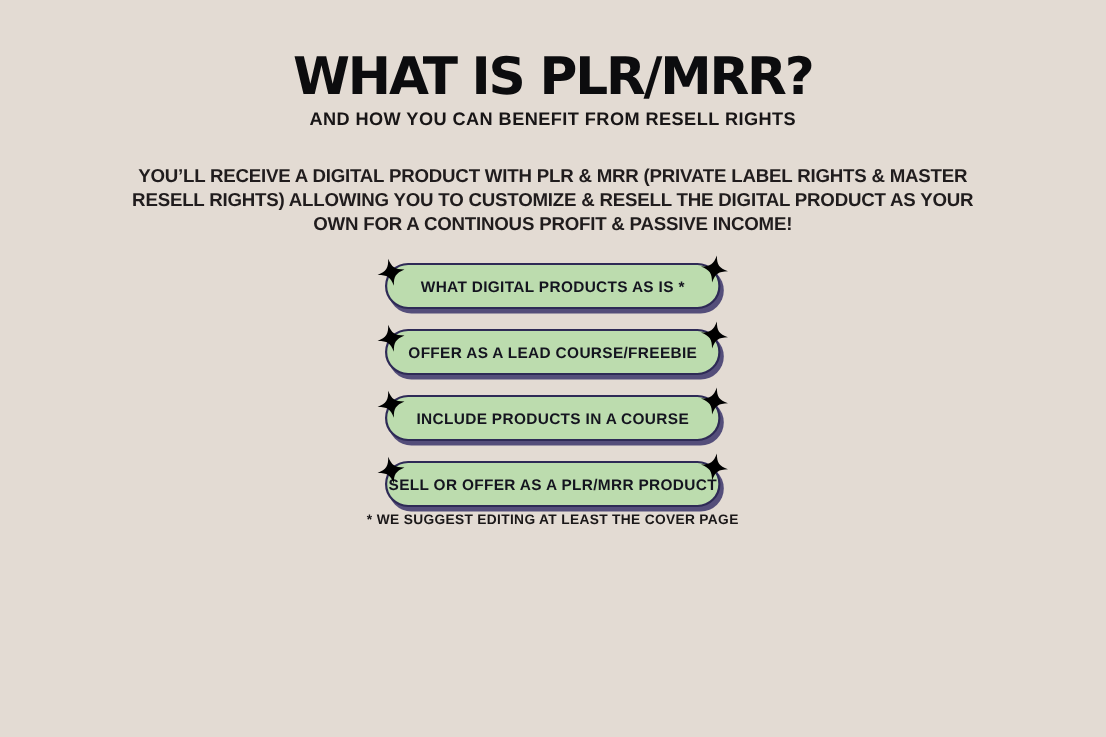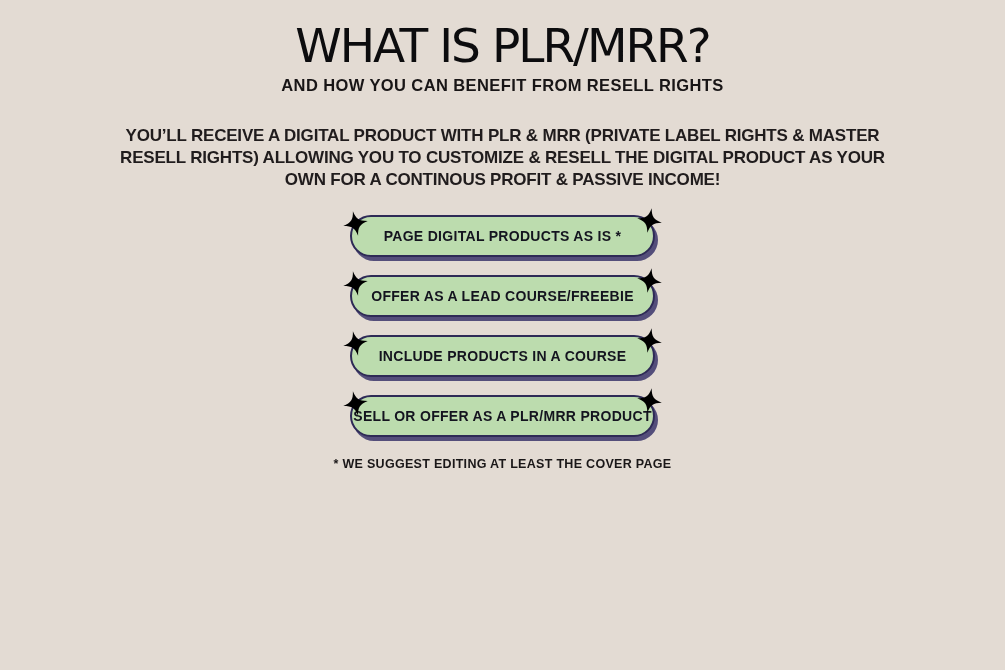--- a/index.html
+++ b/index.html
@@ -7,23 +7,23 @@
     position: relative;
     width: 1005px;
     height: 670px;
     background: #e3dbd3;
     overflow: hidden;
     text-align: center;
     font-family: "Liberation Sans", sans-serif;
   }
   .title {
     margin: 0;
-    padding-top: 22px;
+    padding-top: 46px;
     font-family: "DejaVu Sans", sans-serif;
-    font-weight: 400;
+    font-weight: 700;
     font-size: 47px;
     line-height: 47px;
     letter-spacing: -2px;
     color: #0c0c0e;
   }
   .subtitle {
     margin-top: 6px;
     font-weight: 700;
     font-size: 16.5px;
     line-height: 20px;
@@ -68,21 +68,21 @@
   }
   .sp {
     position: absolute;
     width: 27px;
     height: 27px;
     overflow: visible;
   }
   .sp-l { left: -10px; top: -7px; transform: rotate(-12deg); }
   .sp-r { right: -10px; top: -10px; transform: rotate(10deg); }
   .footnote {
-    margin-top: 20px;
+    margin-top: 4px;
     font-weight: 700;
     font-size: 12.5px;
     letter-spacing: 0.3px;
     color: #1a1718;
   }
 </style>
 </head>
 <body>
 
 <svg width="0" height="0" style="position:absolute" aria-hidden="true">
@@ -105,21 +105,21 @@
 
   <div class="pills">
 
     <div class="pill">
       <svg class="sp sp-l" viewBox="0 0 27 27">
           <use href="#sparkle-shape"></use>
         </svg>
       <svg class="sp sp-r" viewBox="0 0 27 27">
           <use href="#sparkle-shape"></use>
         </svg>
-      <span class="pill-label">PAGE DIGITAL PRODUCTS AS IS *</span>
+      <span class="pill-label">WHAT DIGITAL PRODUCTS AS IS *</span>
     </div>
 
 
     <div class="pill">
       <svg class="sp sp-l" viewBox="0 0 27 27">
           <use href="#sparkle-shape"></use>
         </svg>
       <svg class="sp sp-r" viewBox="0 0 27 27">
           <use href="#sparkle-shape"></use>
         </svg>

